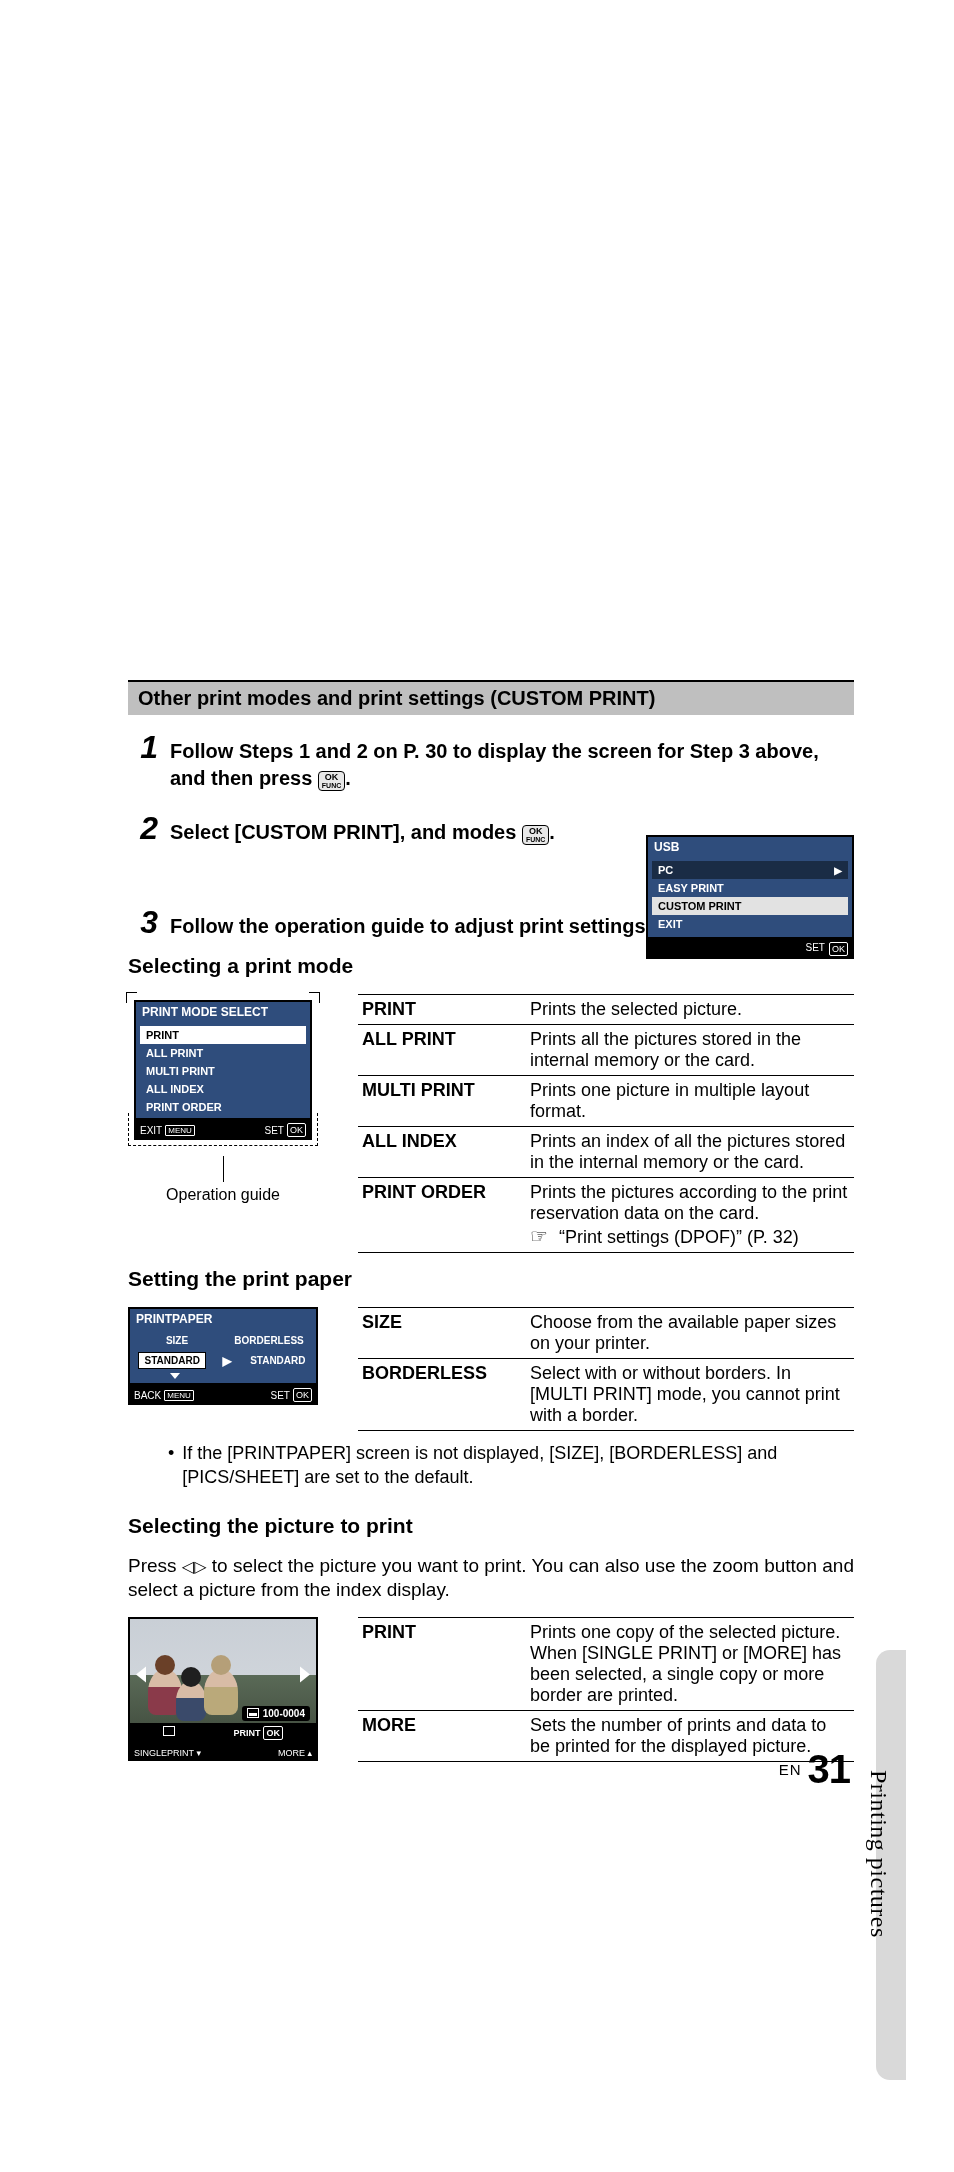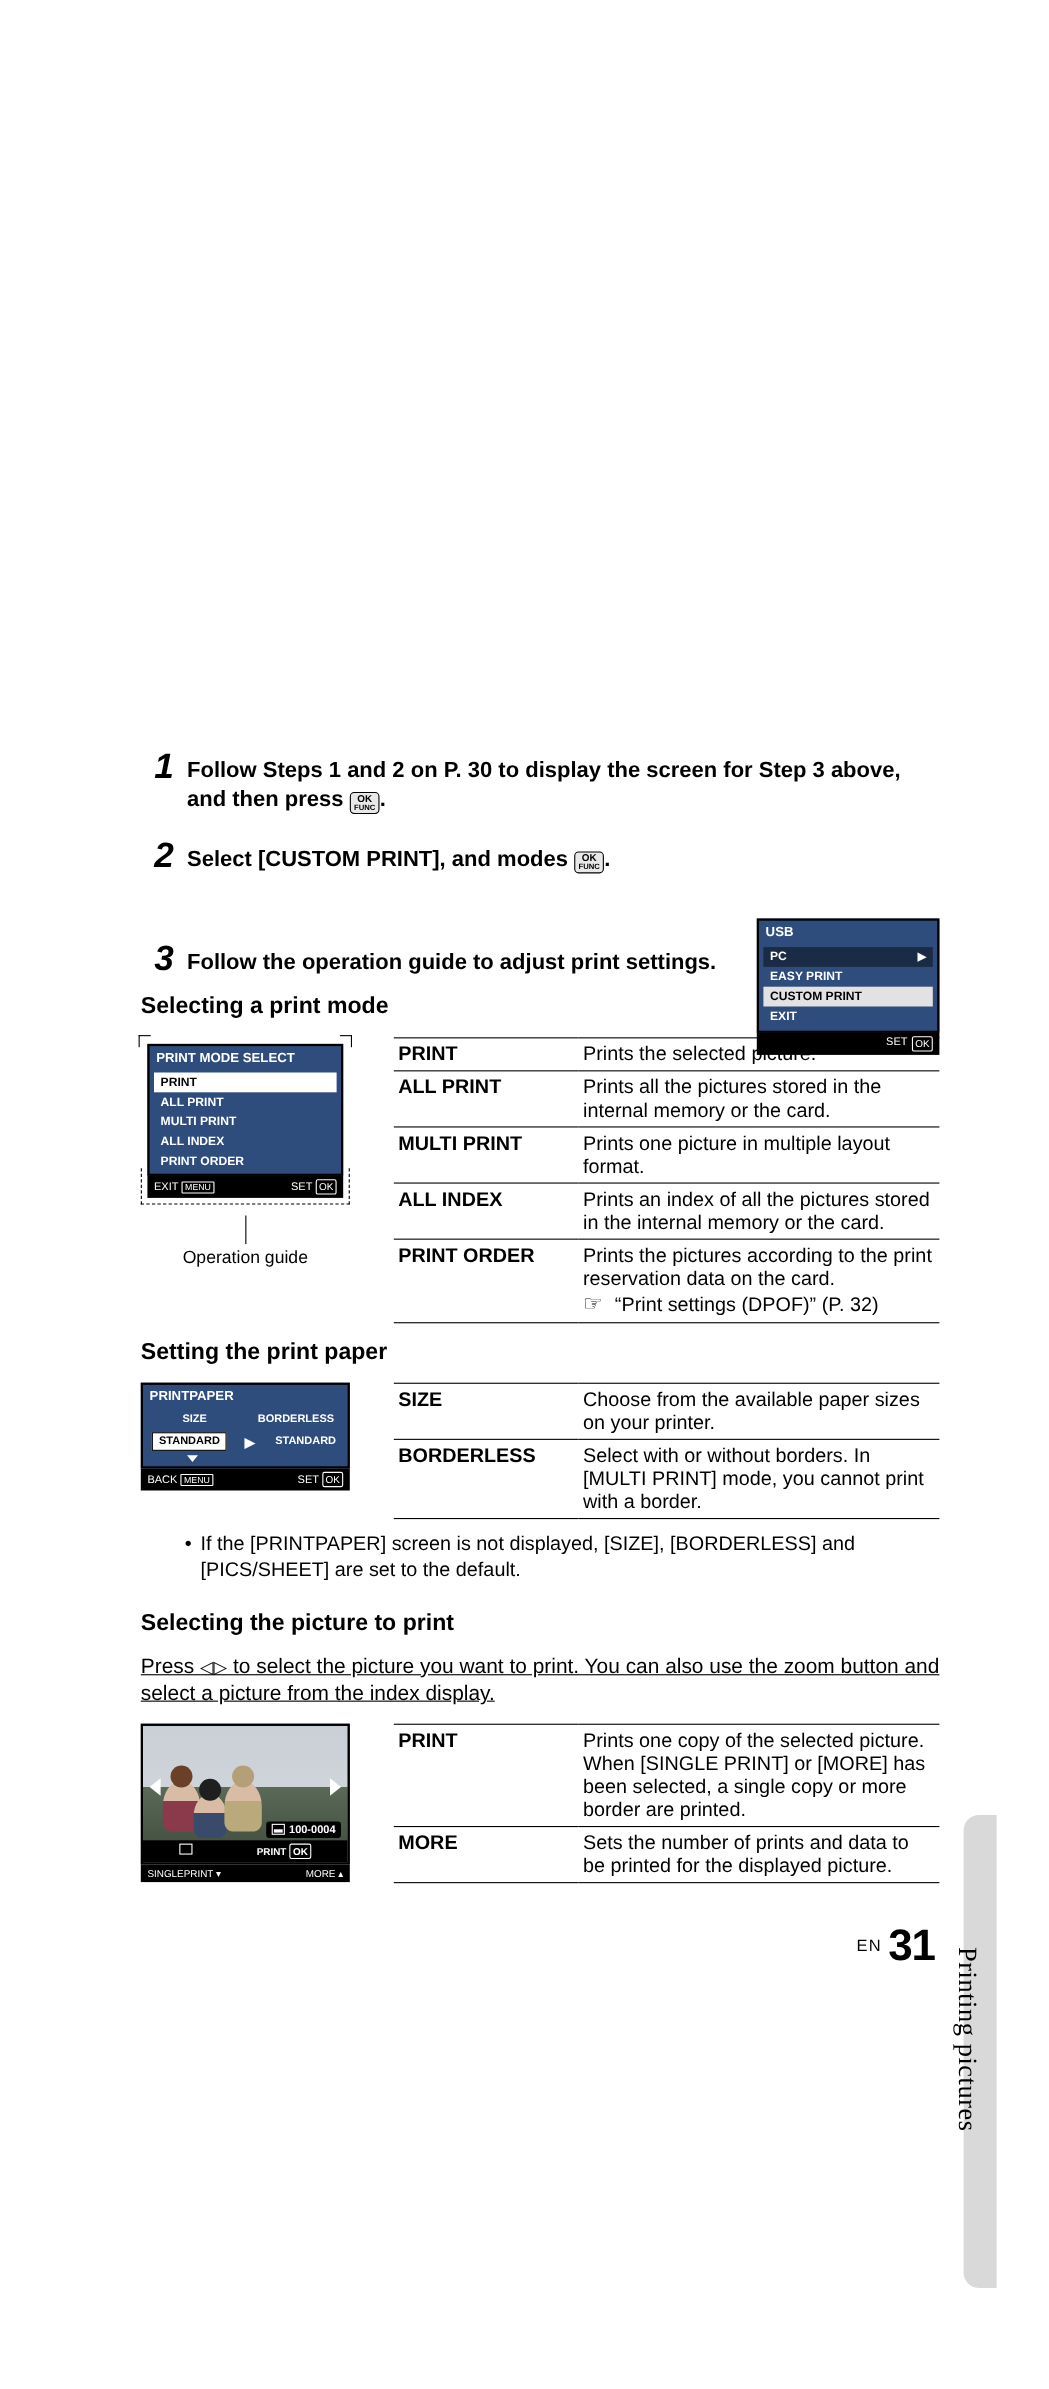--- a/index.html
+++ b/index.html
@@ -58,21 +58,21 @@
   }
   .ok-btn .ok-top { font-size: 9px; font-weight: 700; display: block; text-align:center;}
   .ok-btn .ok-bot { font-size: 7px; font-weight: 700; display: block; text-align:center;}
 
   .step3-row { margin-bottom: 10px; }
 
   .usb-box {
     position: absolute;
     right: 100px;
     top: 835px;
-    width: 166px;
+    width: 208px;
   }
   .lcd {
     background: #2f4d7c;
     color: #fff;
     font-family: Arial, sans-serif;
     font-size: 12px;
     font-weight: 700;
     border: 2px solid #000;
     box-sizing: border-box;
   }
@@ -146,21 +146,20 @@
     font-size: 18px;
     margin: 8px 0 0 40px;
     line-height: 1.35;
   }
   .bullet-note .dot { margin-right: 8px;}
 
   .body-para {
     font-size: 19px;
     line-height: 1.3;
     margin: 0 0 14px;
-    text-decoration: underline;
   }
 
   .tri-left::before  { content: "\25C1"; font-size: 16px; }
   .tri-right::after  { content: "\25B7"; font-size: 16px; }
   .pp-col-label { flex:1; color:#fff; font-size:10px; text-align:center;}
   .pp-val { background:#fff; color:#000; border:1px solid #000; padding:2px 3px; font-size:10px; text-align:center;}
   .pp-row { display:flex; gap:16px; margin:4px;}
   .pp-row .c { flex:1;}
   .triangle-down { width:0; height:0; border-left:5px solid transparent; border-right:5px solid transparent; border-top:6px solid #fff; margin:2px auto;}
 
@@ -261,20 +260,21 @@
     display:inline-block; border:1px solid #fff; padding:0 2px; font-size:8px; border-radius:1px;
   }
   .small-gap { height: 40px; }
 
 </style>
 </head>
 <body>
 
 <div class="page">
 
+  <div class="section-bar">Other print modes and print settings (CUSTOM PRINT)</div>
 
   <div class="step">
     <div class="num">1</div>
     <div class="txt">
       <span>Follow Steps 1 and 2 on P. 30 to display the screen for Step 3 above, and then press </span>
       <span class="ok-btn">
         <span class="ok-top">OK</span>
         <span class="ok-bot">FUNC</span>
       </span><span>.</span>
     </div>

